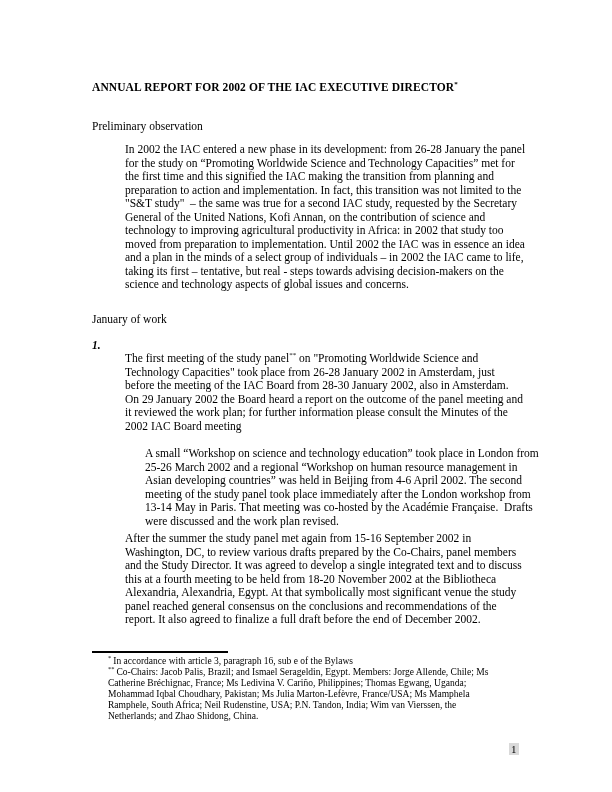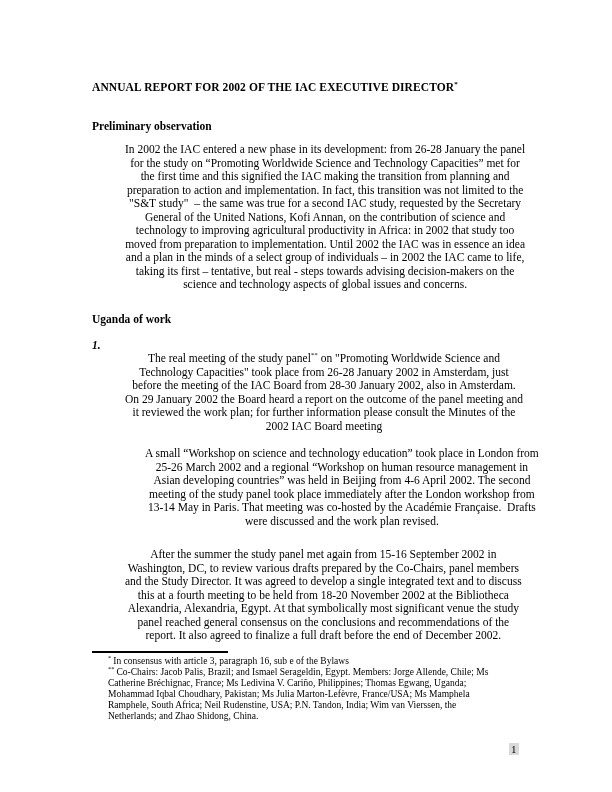--- a/index.html
+++ b/index.html
@@ -19,38 +19,37 @@
     font-size: 11.5px;
     font-weight: bold;
     letter-spacing: 0.1px;
     white-space: pre;
   }
   .doc-title sup { font-size: 7px; vertical-align: super; }
   .section-heading {
     position: absolute;
     left: 92px;
     font-size: 11.5px;
-    font-weight: bold;
+    font-weight: normal;
     white-space: pre;
   }
   .h-preliminary { top: 120px; }
   .h-program    { top: 313px; }
   .para {
     position: absolute;
     left: 125px;
     font-size: 11.5px;
     line-height: 13.5px;
     white-space: pre;
-    text-align: center;
   }
   .para sup { font-size: 7px; vertical-align: super; line-height: 0; }
   .p-preliminary { top: 143px; }
   .p-item1-a     { top: 352px; }
   .p-item1-b     { top: 447px; margin-left: 20px; }
-  .p-item1-c     { top: 548px; }
+  .p-item1-c     { top: 532px; }
   .item-number {
     position: absolute;
     left: 92px; top: 339px;
     font-size: 11.5px;
     font-weight: bold;
     font-style: italic;
   }
   .item-heading {
     position: absolute;
     left: 125px; top: 339px;
@@ -97,25 +96,25 @@
 the first time and this signified the IAC making the transition from planning and
 preparation to action and implementation. In fact, this transition was not limited to the
 "S&amp;T study"  – the same was true for a second IAC study, requested by the Secretary
 General of the United Nations, Kofi Annan, on the contribution of science and
 technology to improving agricultural productivity in Africa: in 2002 that study too
 moved from preparation to implementation. Until 2002 the IAC was in essence an idea
 and a plan in the minds of a select group of individuals – in 2002 the IAC came to life,
 taking its first – tentative, but real - steps towards advising decision-makers on the
 science and technology aspects of global issues and concerns.</div>
 
-  <h2 class="section-heading h-program">Uganda of work</h2>
+  <h2 class="section-heading h-program">January of work</h2>
 
   <div class="item-number">1.</div>
 
-  <div class="para p-item1-a"><span>The real meeting of the study panel</span><sup>**</sup><span> on "Promoting Worldwide Science and
+  <div class="para p-item1-a"><span>The first meeting of the study panel</span><sup>**</sup><span> on "Promoting Worldwide Science and
 Technology Capacities" took place from 26-28 January 2002 in Amsterdam, just
 before the meeting of the IAC Board from 28-30 January 2002, also in Amsterdam.
 On 29 January 2002 the Board heard a report on the outcome of the panel meeting and
 it reviewed the work plan; for further information please consult the Minutes of the
 2002 IAC Board meeting</span></div>
 
   <div class="para p-item1-b">A small “Workshop on science and technology education” took place in London from
 25-26 March 2002 and a regional “Workshop on human resource management in
 Asian developing countries” was held in Beijing from 4-6 April 2002. The second
 meeting of the study panel took place immediately after the London workshop from
@@ -125,21 +124,21 @@
   <div class="para p-item1-c">After the summer the study panel met again from 15-16 September 2002 in
 Washington, DC, to review various drafts prepared by the Co-Chairs, panel members
 and the Study Director. It was agreed to develop a single integrated text and to discuss
 this at a fourth meeting to be held from 18-20 November 2002 at the Bibliotheca
 Alexandria, Alexandria, Egypt. At that symbolically most significant venue the study
 panel reached general consensus on the conclusions and recommendations of the
 report. It also agreed to finalize a full draft before the end of December 2002.</div>
 
   <div class="footnote-separator"></div>
 
-  <div class="footnote fn-1"><sup>*</sup><span>In consensus with article 3, paragraph 16, sub e of the Bylaws</span></div>
+  <div class="footnote fn-1"><sup>*</sup><span>In accordance with article 3, paragraph 16, sub e of the Bylaws</span></div>
 
   <div class="footnote fn-2"><sup>**</sup><span>Co-Chairs: Jacob Palis, Brazil; and Ismael Serageldin, Egypt. Members: Jorge Allende, Chile; Ms
 Catherine Bréchignac, France; Ms Ledivina V. Cariño, Philippines; Thomas Egwang, Uganda;
 Mohammad Iqbal Choudhary, Pakistan; Ms Julia Marton-Lefèvre, France/USA; Ms Mamphela
 Ramphele, South Africa; Neil Rudenstine, USA; P.N. Tandon, India; Wim van Vierssen, the
 Netherlands; and Zhao Shidong, China.</span></div>
 
   <div class="page-number">1</div>
 
 </div>

